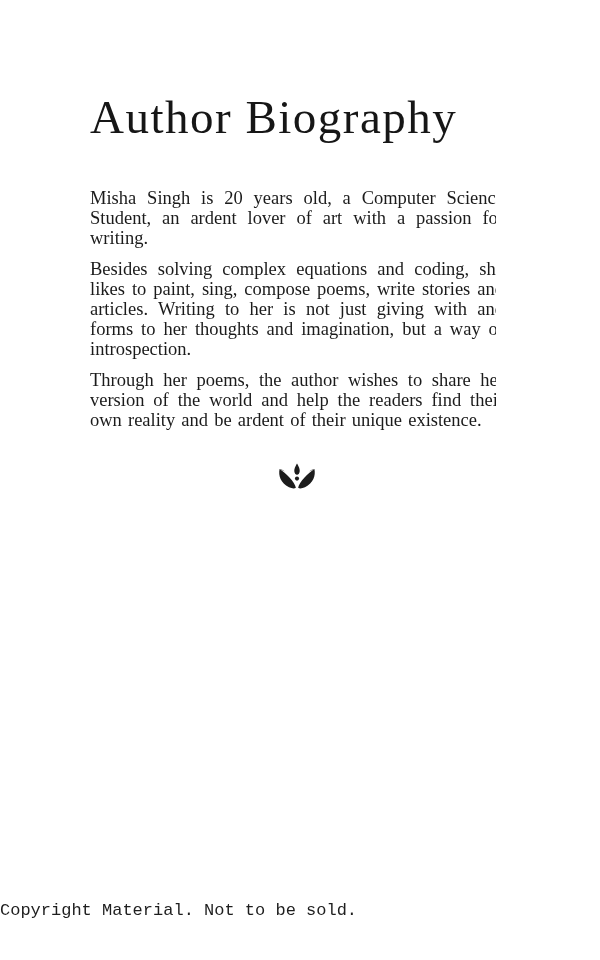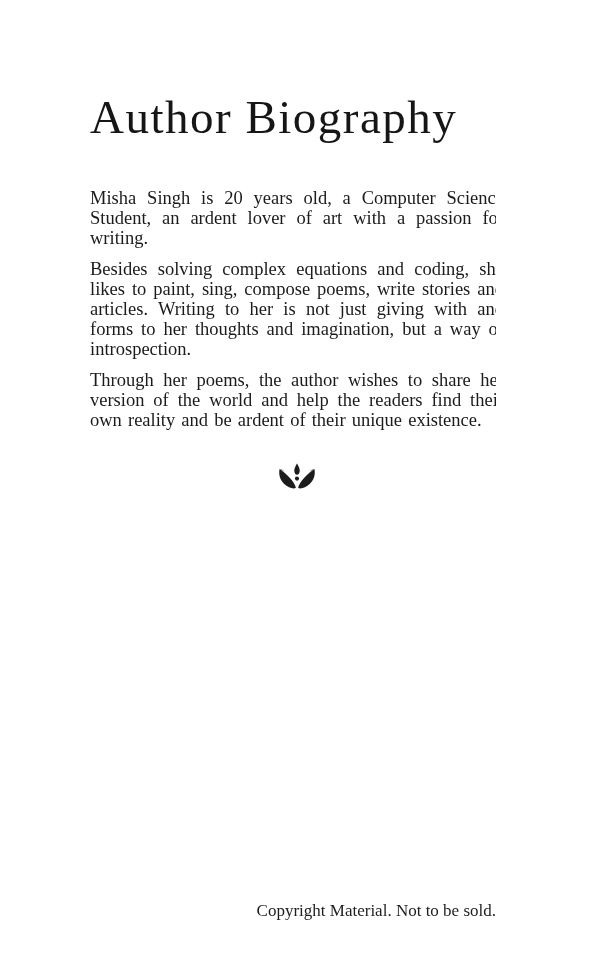--- a/index.html
+++ b/index.html
@@ -48,22 +48,22 @@
   }
   .ornament-wrap svg {
     display: inline-block;
     vertical-align: top;
   }
   .footer {
     position: absolute;
     left: 0;
     right: 0;
     top: 901px;
-    text-align: right;
-    font-family: Liberation Serif, serif;
+    text-align: left;
+    font-family: Liberation Mono, monospace;
     font-size: 17px;
     color: #1e1e1e;
   }
 </style>
 </head>
 <body>
 
 <div class="page">
   <div class="content">
 

